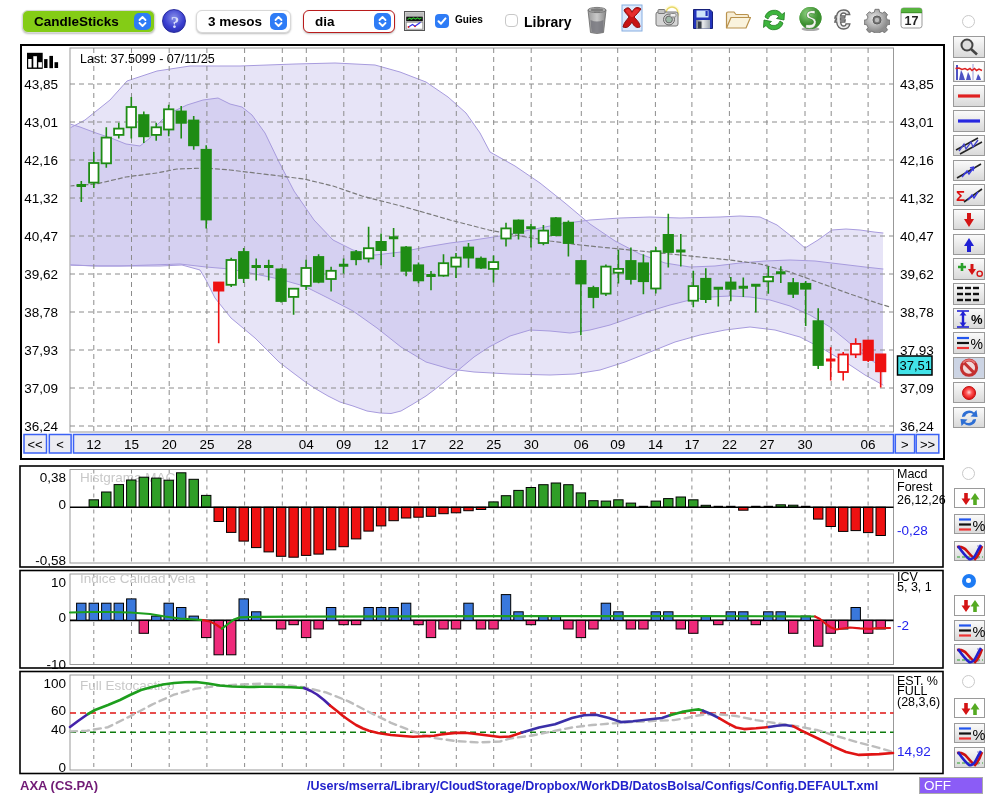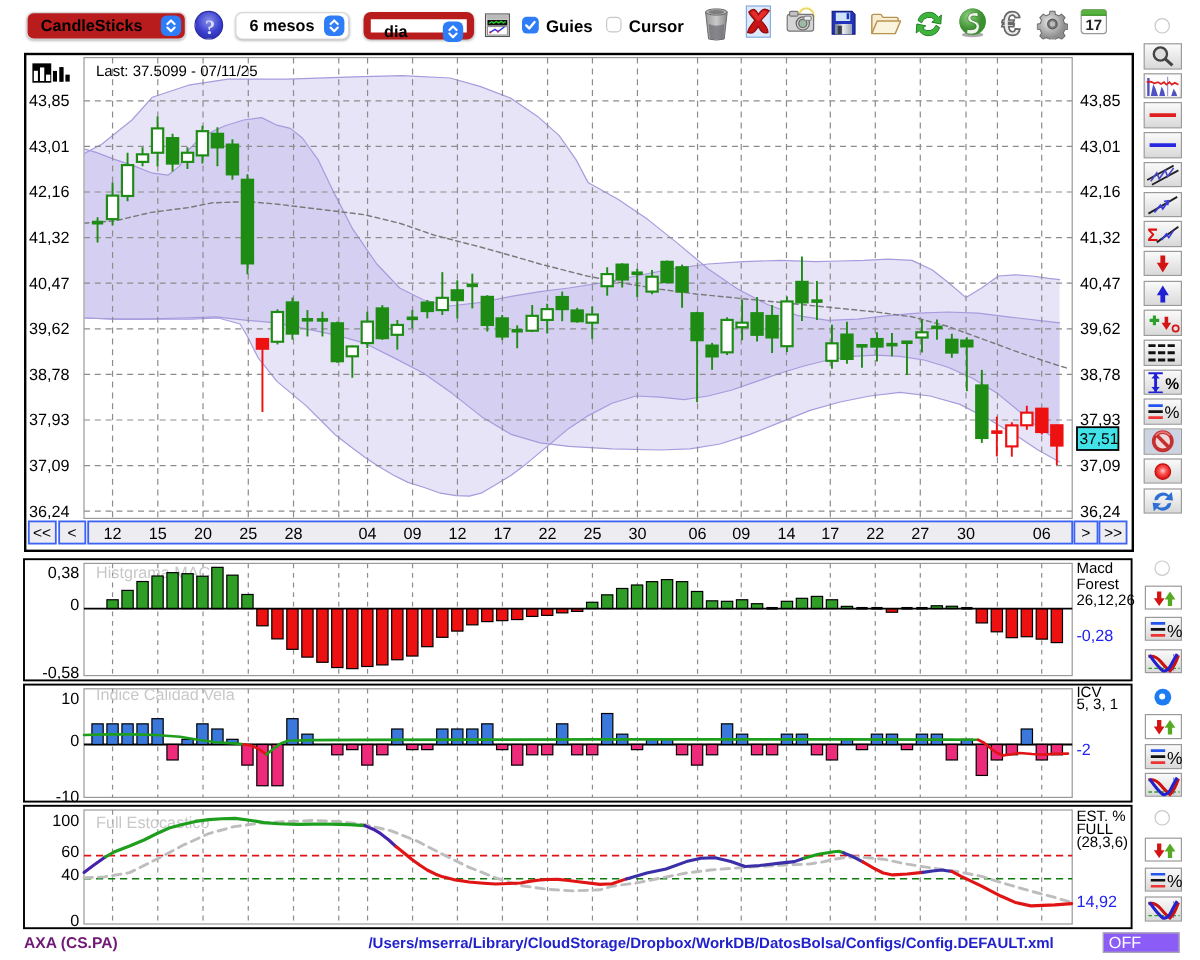--- a/index.html
+++ b/index.html
@@ -1,36 +1,36 @@
 <!DOCTYPE html>
 <html><head><meta charset="utf-8"><style>
 *{margin:0;padding:0;box-sizing:border-box}
 body{width:1000px;height:800px;background:#fff;font-family:"Liberation Sans",sans-serif;position:relative;overflow:hidden}
 </style></head><body>
-<div style="position:absolute;left:22px;top:9.5px;width:133px;height:23px;background:#b91c1c;border:1px solid #d8d8d8;border-radius:6px;box-shadow:0 1px 2px rgba(0,0,0,0.25)">
+<div style="position:absolute;left:22px;top:9.5px;width:133px;height:23px;background:#84cc16;border:1px solid #d8d8d8;border-radius:6px;box-shadow:0 1px 2px rgba(0,0,0,0.25)">
 <span style="position:absolute;left:11px;top:3px;font-size:13.5px;font-weight:bold;color:#000">CandleSticks</span>
 <div style="position:absolute;right:3px;top:2.5px;width:17px;height:17px;background:#2e7cf6;border-radius:5px">
 <svg width="17" height="17" viewBox="0 0 17 17">
         <path d="M5.5 7 L8.5 4 L11.5 7" fill="none" stroke="#fff" stroke-width="1.8" stroke-linecap="round" stroke-linejoin="round"></path>
         <path d="M5.5 10 L8.5 13 L11.5 10" fill="none" stroke="#fff" stroke-width="1.8" stroke-linecap="round" stroke-linejoin="round"></path>
       </svg></div>
   </div>
 <div style="position:absolute;left:162px;top:9px;width:24px;height:24px;border-radius:50%;background:radial-gradient(circle at 50% 35%,#8890e8 0%,#3a3fd0 55%,#23279a 100%);border:1px solid #2a2da0">
 <svg width="24" height="24" viewBox="0 0 24 24">
       <text x="12" y="18" text-anchor="middle" font-size="17" font-weight="bold" fill="#d6dcfa" font-family="Liberation Serif,serif">?</text>
     </svg></div>
 <div style="position:absolute;left:196px;top:9.5px;width:95px;height:23px;background:#fff;border:1px solid #d8d8d8;border-radius:6px;box-shadow:0 1px 2px rgba(0,0,0,0.25)">
-<span style="position:absolute;left:11px;top:3px;font-size:13.5px;font-weight:bold;color:#000">6 mesos</span>
+<span style="position:absolute;left:11px;top:3px;font-size:13.5px;font-weight:bold;color:#000">3 mesos</span>
 <div style="position:absolute;right:3px;top:2.5px;width:17px;height:17px;background:#2e7cf6;border-radius:5px">
 <svg width="17" height="17" viewBox="0 0 17 17">
         <path d="M5.5 7 L8.5 4 L11.5 7" fill="none" stroke="#fff" stroke-width="1.8" stroke-linecap="round" stroke-linejoin="round"></path>
         <path d="M5.5 10 L8.5 13 L11.5 10" fill="none" stroke="#fff" stroke-width="1.8" stroke-linecap="round" stroke-linejoin="round"></path>
       </svg></div>
   </div>
-<div style="position:absolute;left:303px;top:9.5px;width:92px;height:23px;background:#fff;border:6px solid #b91c1c;border-radius:6px;box-shadow:0 1px 2px rgba(0,0,0,0.25)">
+<div style="position:absolute;left:303px;top:9.5px;width:92px;height:23px;background:#fff;border:1px solid #b91c1c;border-radius:6px;box-shadow:0 1px 2px rgba(0,0,0,0.25)">
 <span style="position:absolute;left:11px;top:3px;font-size:13.5px;font-weight:bold;color:#000">dia</span>
 <div style="position:absolute;right:3px;top:2.5px;width:17px;height:17px;background:#2e7cf6;border-radius:5px">
 <svg width="17" height="17" viewBox="0 0 17 17">
         <path d="M5.5 7 L8.5 4 L11.5 7" fill="none" stroke="#fff" stroke-width="1.8" stroke-linecap="round" stroke-linejoin="round"></path>
         <path d="M5.5 10 L8.5 13 L11.5 10" fill="none" stroke="#fff" stroke-width="1.8" stroke-linecap="round" stroke-linejoin="round"></path>
       </svg></div>
   </div>
 <div style="position:absolute;left:404px;top:11px;width:21px;height:20px">
 <svg width="21" height="20" viewBox="0 0 21 20">
 <rect x="0.5" y="0.5" width="20" height="19" fill="#d8d8d8" stroke="#555"></rect>
@@ -38,23 +38,23 @@
 <rect x="2.2" y="5.6" width="16.6" height="4.6" fill="#111"></rect>
 <path d="M3.5 8.6 l2 -1.5 l2 1.2 l2-1.4 l2 1.2 l2 -1.3 l2 1.3 l2 -1.2" stroke="#2ecc2e" stroke-width="1.1" fill="none"></path>
 <rect x="2.2" y="11.2" width="16.6" height="7" fill="#fff" stroke="#888" stroke-width="0.8"></rect>
 <path d="M4.5 16 l4 -2.5 l2.5 1.8 l5.5 -4" stroke="#3333ee" stroke-width="1.2" fill="none"></path>
 <circle cx="4.5" cy="16" r="0.9" fill="#d22"></circle>
       <circle cx="11" cy="15.3" r="0.9" fill="#d22"></circle>
 </svg></div>
 <div style="position:absolute;left:435px;top:14px;width:14px;height:14px;background:#2e7cf6;border-radius:4px"><svg width="14" height="14" viewBox="0 0 14 14">
       <path d="M3.5 7.2 L6 9.7 L10.5 4.4" fill="none" stroke="#fff" stroke-width="2" stroke-linecap="round" stroke-linejoin="round"></path>
     </svg></div>
-<span style="position:absolute;left:455px;top:14px;font-size:14px;font-weight:bold;color:#000">Guies</span>
+<span style="position:absolute;left:455px;top:14px;font-size:10px;font-weight:bold;color:#000">Guies</span>
 <div style="position:absolute;left:505px;top:14px;width:13px;height:13px;background:#fff;border:1px solid #c8c8c8;border-radius:4px"></div>
-<span style="position:absolute;left:524px;top:14px;font-size:14px;font-weight:bold;color:#000">Cursor</span>
+<span style="position:absolute;left:524px;top:14px;font-size:14px;font-weight:bold;color:#000">Library</span>
 <div style="position:absolute;left:586px;top:6px;width:22px;height:28px"><svg width="22" height="28" viewBox="0 0 22 28">
 <defs>
         <linearGradient id="tg" x1="0" y1="0" x2="1" y2="0">
           <stop offset="0" stop-color="#9a9a9a"></stop>
           <stop offset="0.5" stop-color="#c9c9c9"></stop>
           <stop offset="1" stop-color="#8a8a8a"></stop>
         </linearGradient>
       </defs>
 <path d="M2 4 L20 4 L17.5 26.5 Q11 28.5 4.5 26.5 Z" fill="url(#tg)" stroke="#666" stroke-width="0.8"></path>
 <ellipse cx="11" cy="4" rx="9" ry="2.6" fill="#b5b5b5" stroke="#666" stroke-width="0.8"></ellipse>

